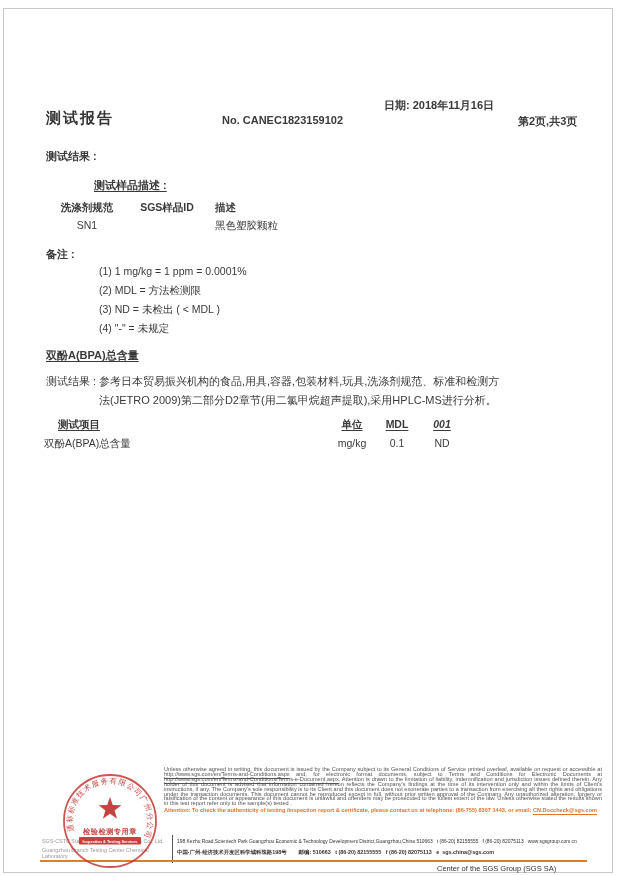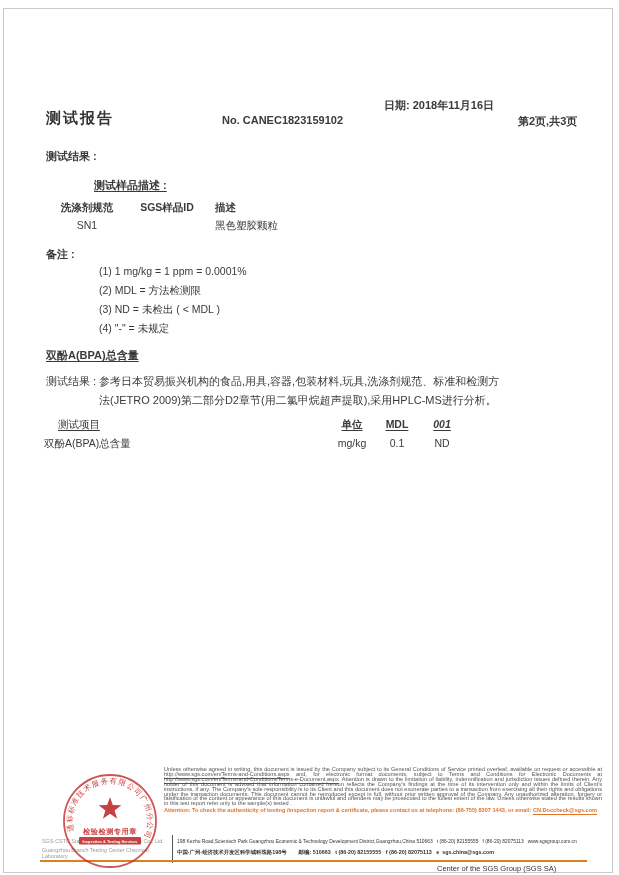--- a/index.html
+++ b/index.html
@@ -35,21 +35,21 @@
 
   .notes-label{left:46px;top:247px;}
   .note{left:99px;font-size:10.5px;}
   .n1{top:265px;}.n2{top:284px;}.n3{top:303px;}.n4{top:322px;}
 
   .bpa{left:46px;top:348px;}
   .method-label{left:46px;top:374px;font-size:11px;}
   .ml1{left:99px;top:374px;width:482px;font-size:11px;}
   .ml2{left:99px;top:393px;width:482px;font-size:11px;}
 
-  .rt-h1{left:58px;top:418px;font-size:10.5px;font-weight:400;}
+  .rt-h1{left:58px;top:418px;font-size:10.5px;font-weight:700;}
   .rt-h2{left:332px;top:418px;width:40px;text-align:center;font-size:10.5px;font-weight:700;}
   .rt-h3{left:379px;top:418px;width:36px;text-align:center;font-size:10.5px;font-weight:700;}
   .rt-h4{left:424px;top:418px;width:36px;text-align:center;font-size:10.5px;font-weight:700;font-style:italic;}
   .rt-c1{left:44px;top:437px;font-size:10.5px;}
   .rt-c2{left:332px;top:437px;width:40px;text-align:center;font-size:10.5px;}
   .rt-c3{left:379px;top:437px;width:36px;text-align:center;font-size:10.5px;}
   .rt-c4{left:424px;top:437px;width:36px;text-align:center;font-size:10.5px;}
 
   
   .legal{left:164px;top:767px;width:438px;font-size:5.6px;line-height:4.9px;

